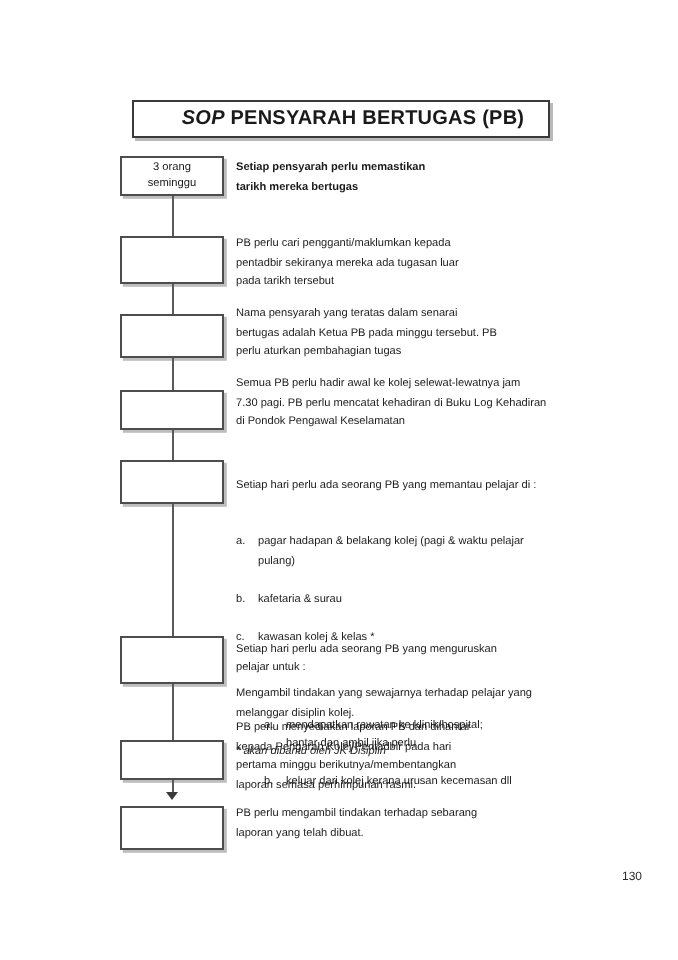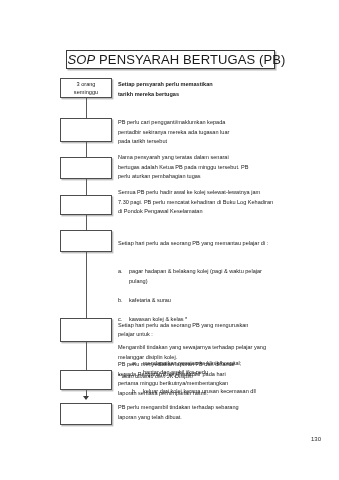--- a/index.html
+++ b/index.html
@@ -33,22 +33,22 @@
     height: 19px;
     border: 1.4px solid #3a3a3a;
     box-shadow: 1.5px 1.5px 0 #b9b9b9;
     display: flex;
     align-items: center;
     justify-content: center;
     box-sizing: border-box;
     background: #fff;
   }
   .title-text {
-    font-size: 13px;
-    font-weight: 400;
+    font-size: 10px;
+    font-weight: 700;
     letter-spacing: .12px;
     white-space: nowrap;
     margin-left: 12px;
   }
   .title-text .it { font-style: italic; }
 
   
   .flow {
     position: absolute;
     left: 60px;

